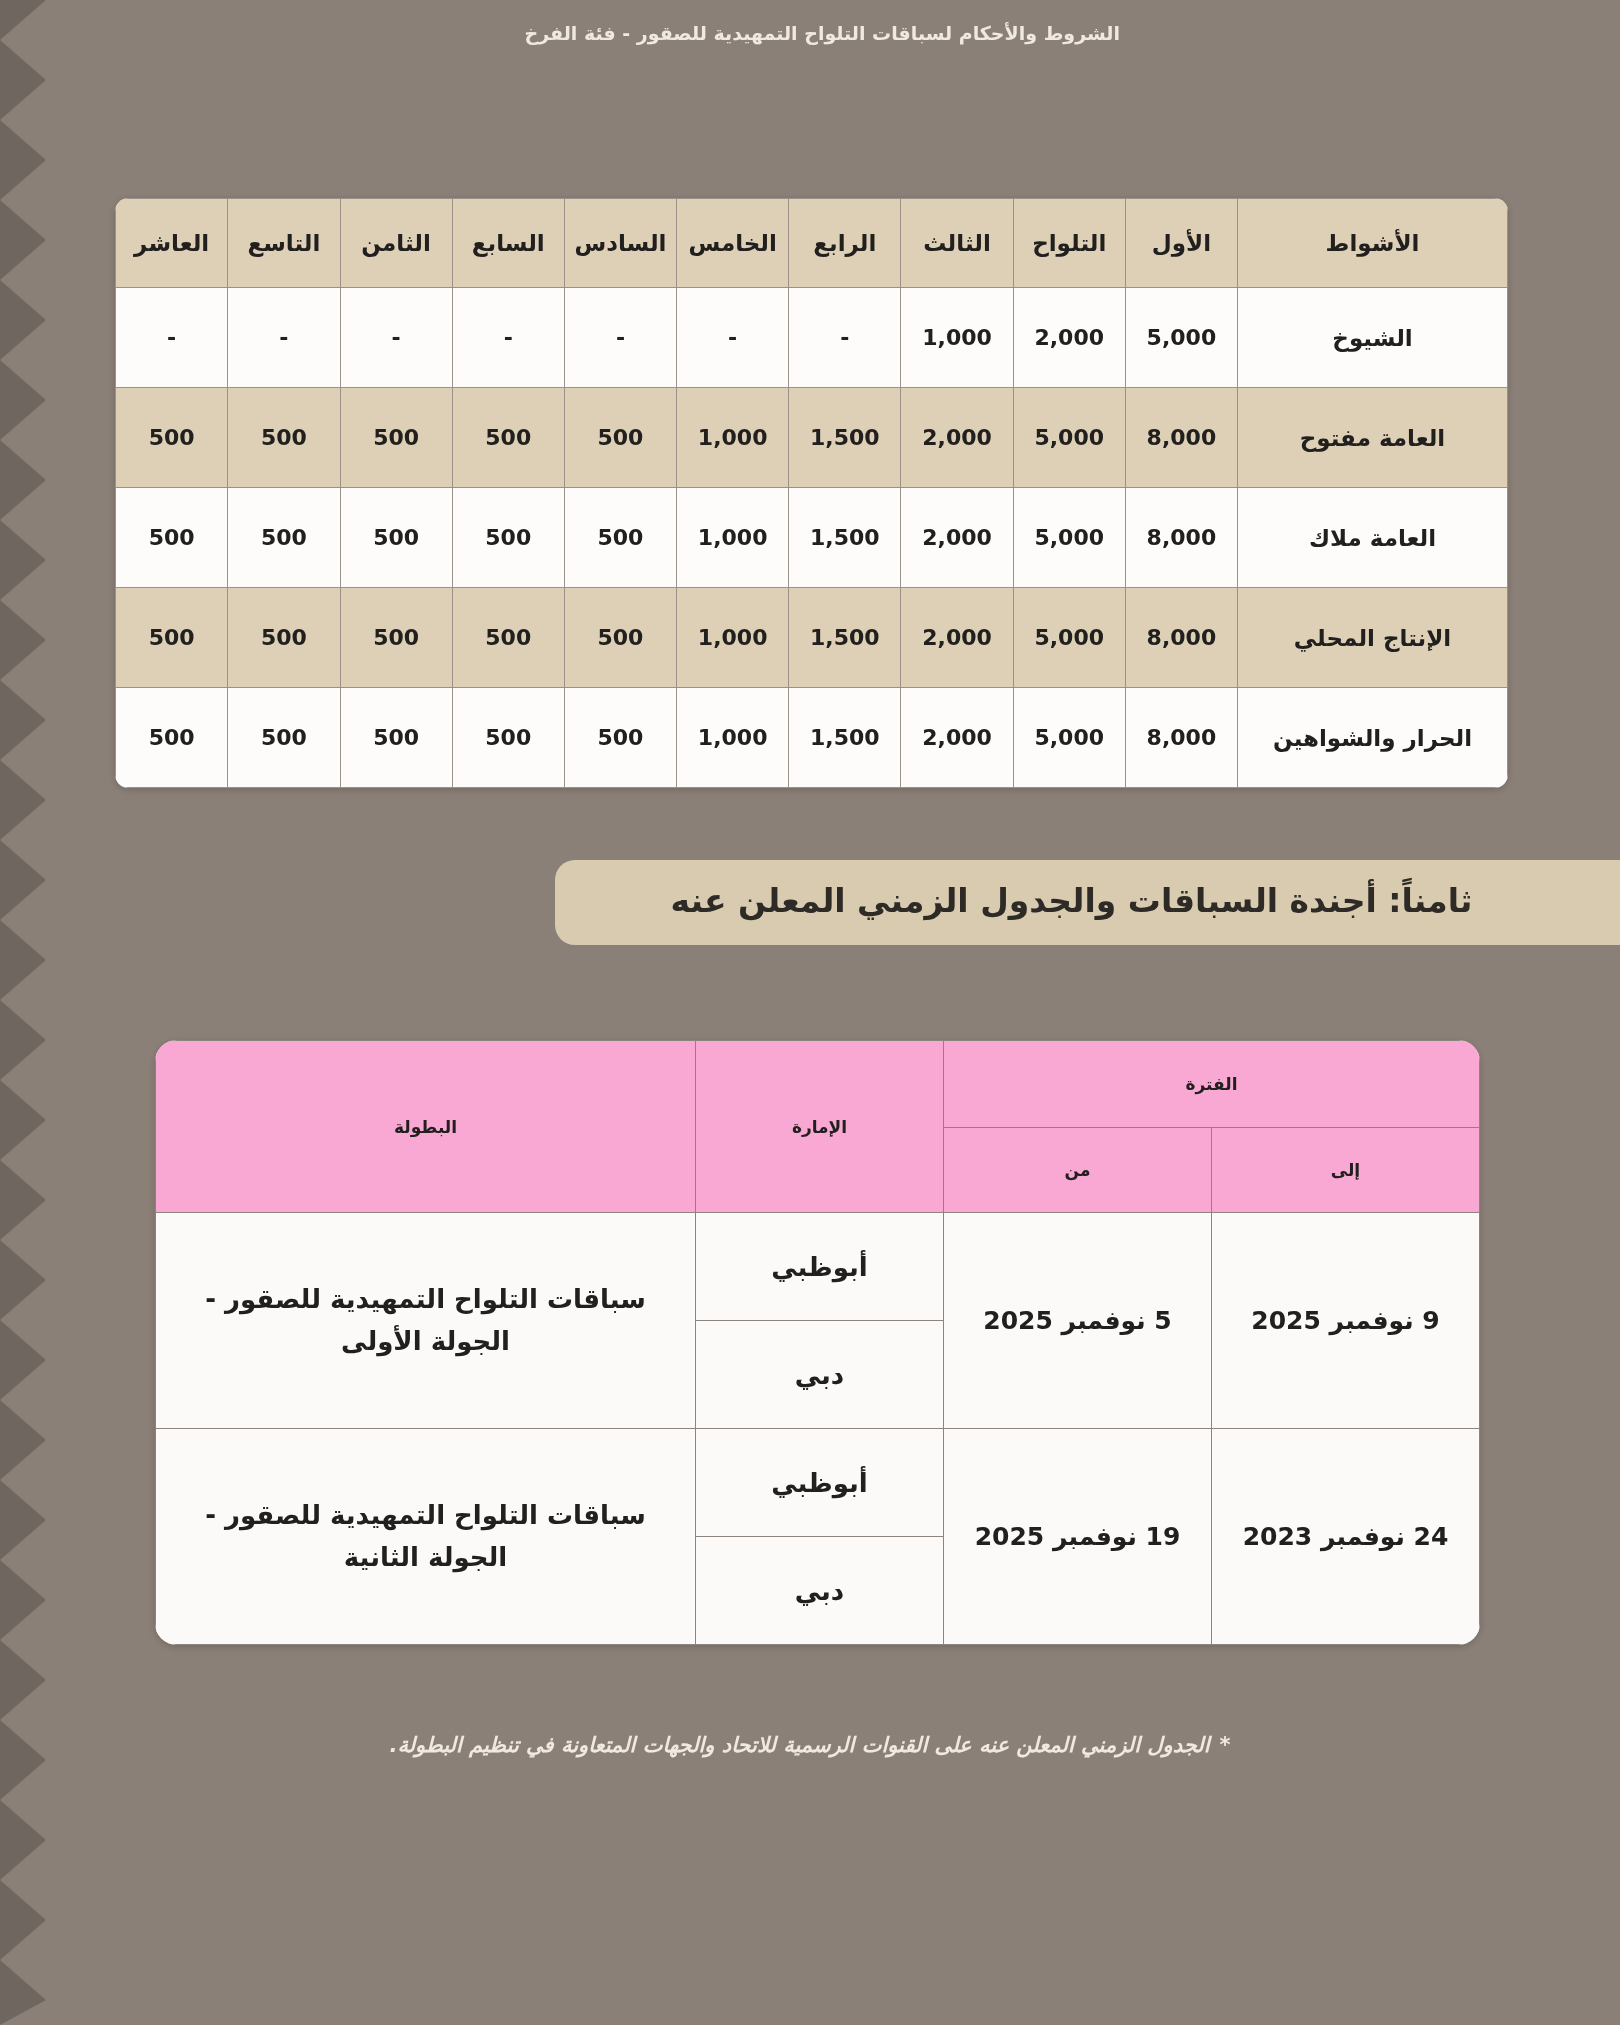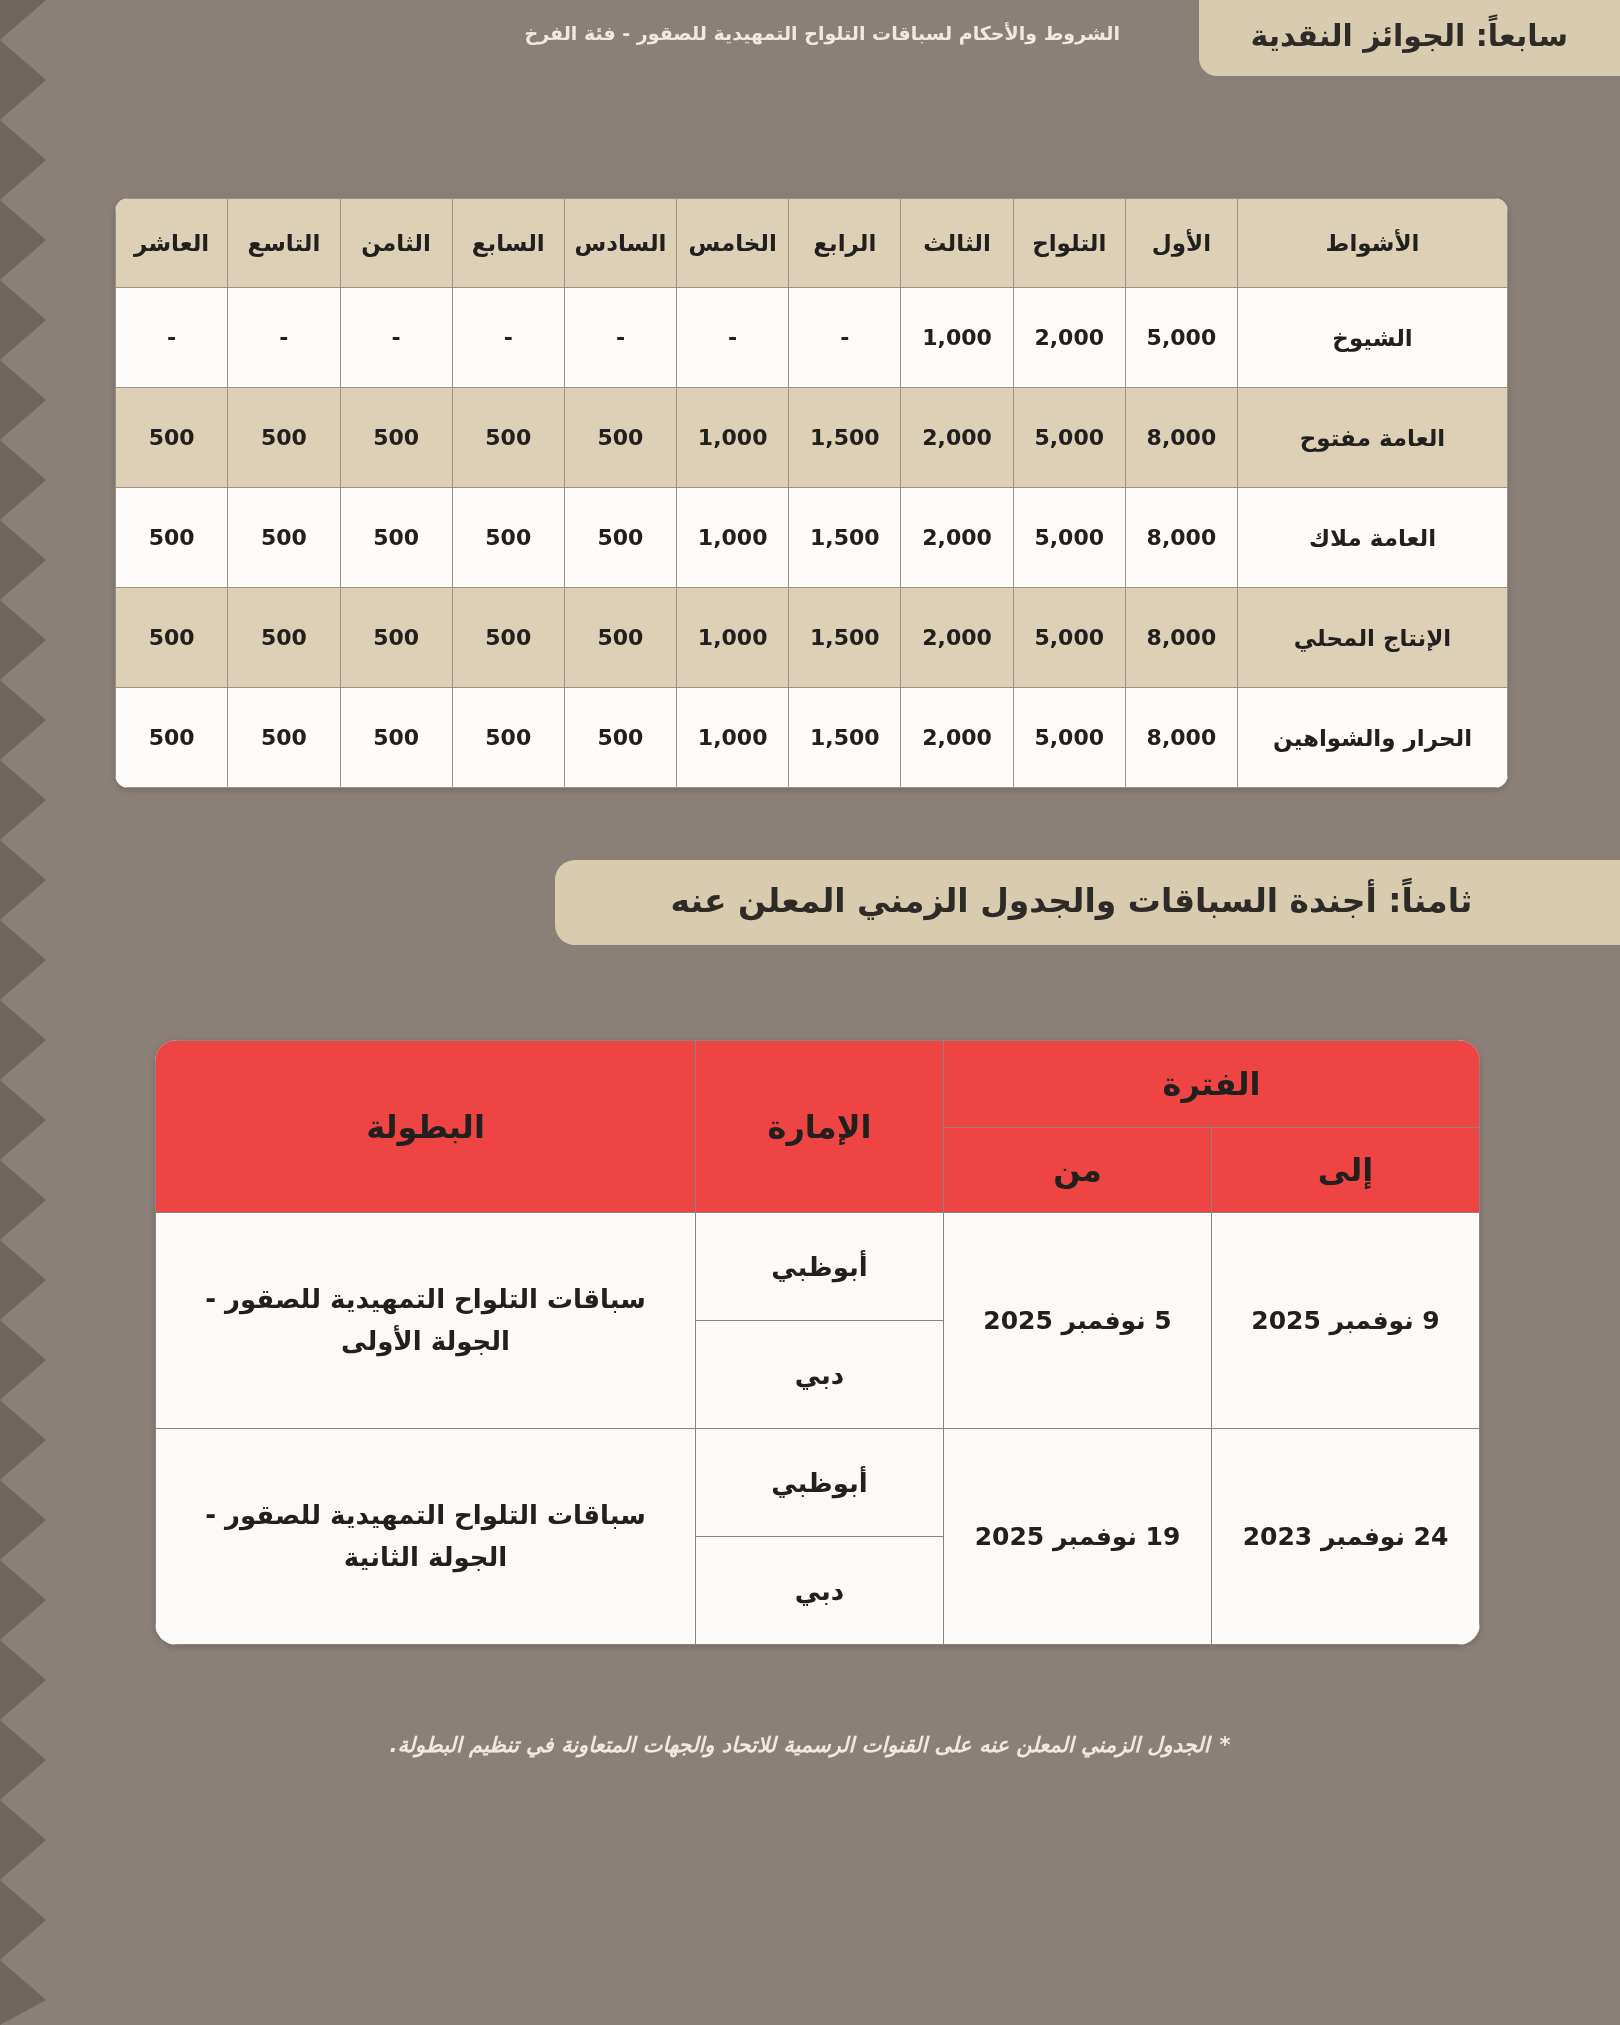--- a/index.html
+++ b/index.html
@@ -128,22 +128,22 @@
     box-shadow: 0 2px 7px rgba(0,0,0,.18);
   }
   .sched-table th,
   .sched-table td {
     border: 1px solid #8d857d;
     text-align: center;
     color: #22201e;
     font-weight: bold;
   }
   .sched-table th {
-    background: #ef4444;
-    font-size: 32px;
+    background: #f9a8d4;
+    font-size: 17px;
   }
   .sched-table td {
     background: #fbfaf8;
     font-size: 25px;
   }
   .sched-table .h-period { height: 84px; }
   .sched-table .h-sub { height: 82px; }
   .sched-table .emirate-cell { height: 105px; font-size: 26px; }
   .sched-table .champ-cell { font-size: 26px; line-height: 1.6; padding: 0 30px; margin-top: 32px; }
   .sched-table .date-cell { font-size: 25px; }
@@ -168,21 +168,20 @@
   .footnote .star { margin-left: 10px; }
 </style>
 </head>
 <body>
 
 <svg class="edge-deco" viewBox="0 0 46 2025" preserveAspectRatio="none">
   <polygon fill="#6f665f" points="0,0 46,0 0,40 46,80 0,120 46,160 0,200 46,240 0,280 46,320 0,360 46,400 0,440 46,480 0,520 46,560 0,600 46,640 0,680 46,720 0,760 46,800 0,840 46,880 0,920 46,960 0,1000 46,1040 0,1080 46,1120 0,1160 46,1200 0,1240 46,1280 0,1320 46,1360 0,1400 46,1440 0,1480 46,1520 0,1560 46,1600 0,1640 46,1680 0,1720 46,1760 0,1800 46,1840 0,1880 46,1920 0,1960 46,2000 0,2025"></polygon>
 </svg>
 
 <div class="header">
-  <div class="section-title-pill">سابعاً: الجوائز النقدية</div>
   <div class="header-note">الشروط والأحكام لسباقات التلواح التمهيدية للصقور - فئة الفرخ</div>
 </div>
 
 <div class="prize-wrap">
   <table class="prize-table">
     <colgroup>
       <col class="c-name">
         <col class="c-val">
         <col class="c-val">
         <col class="c-val">

